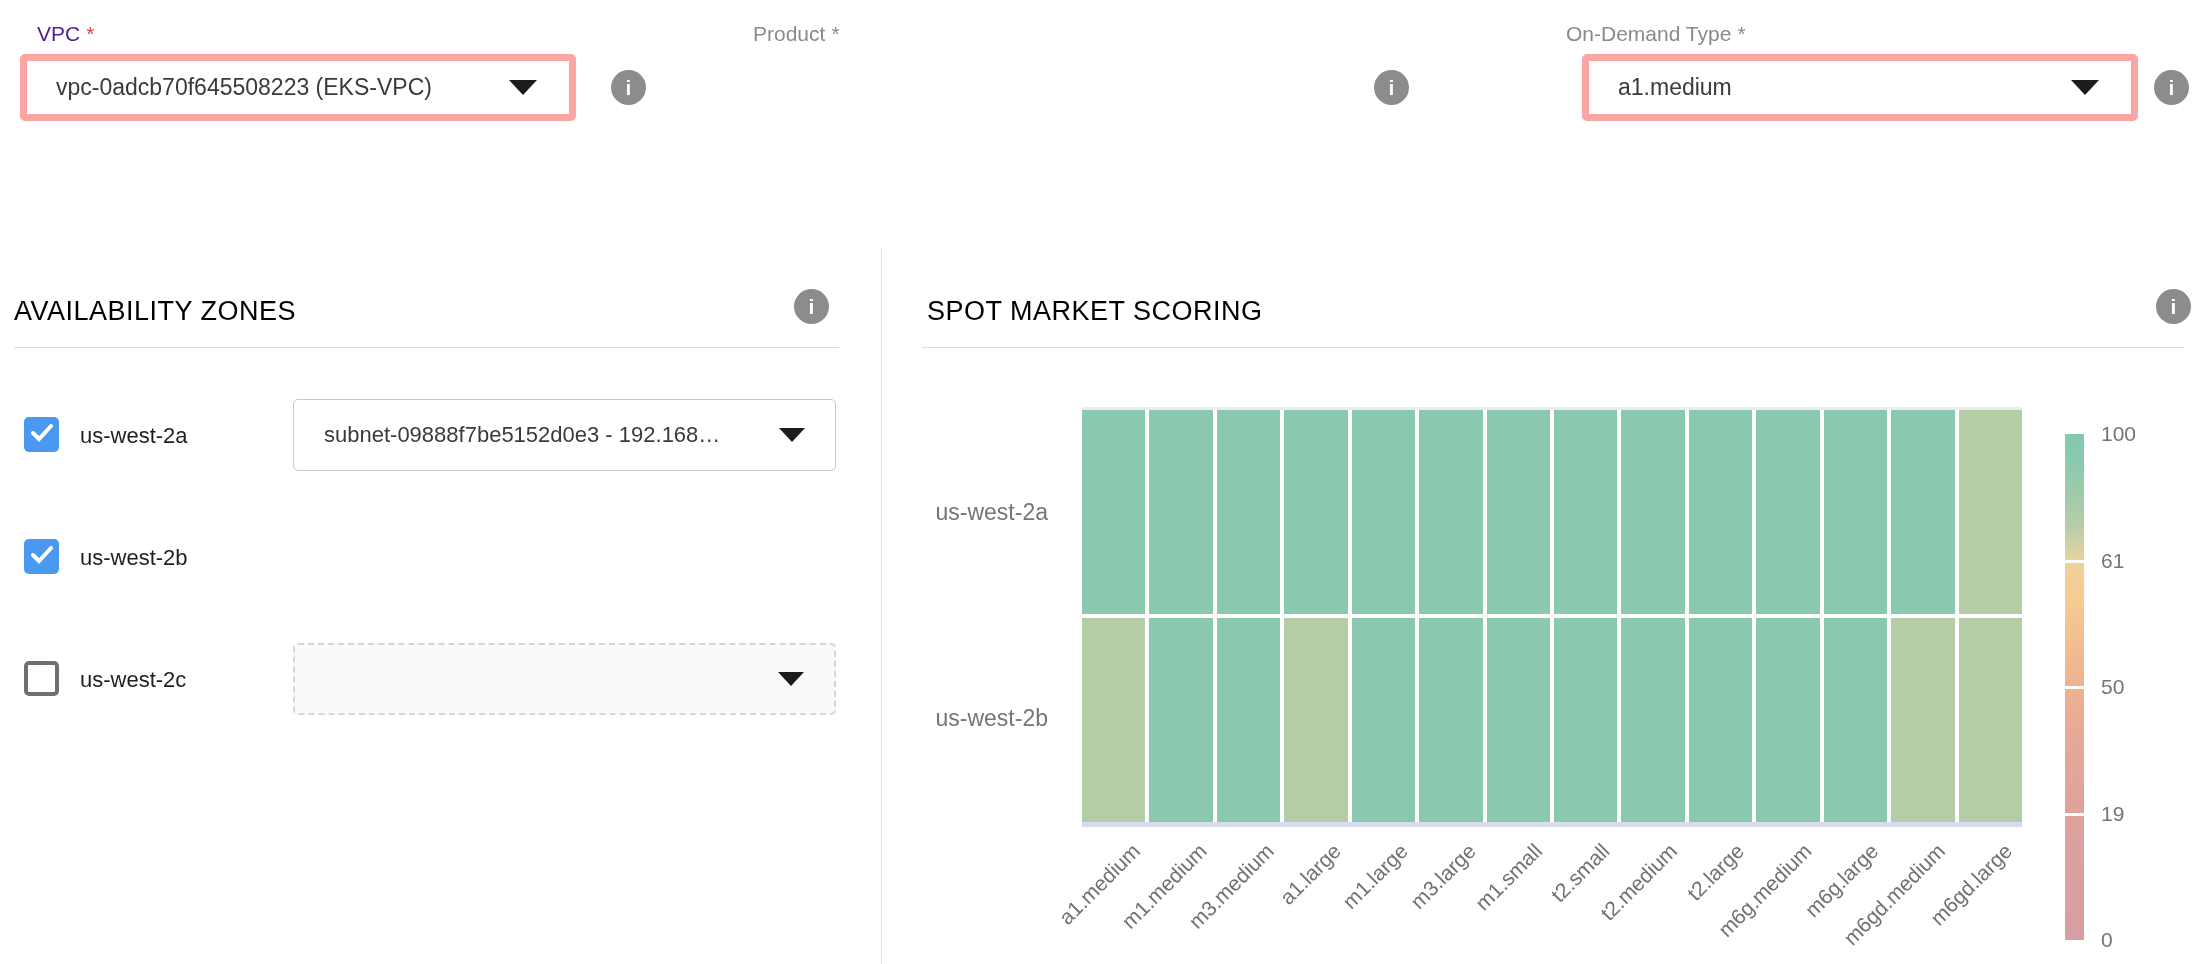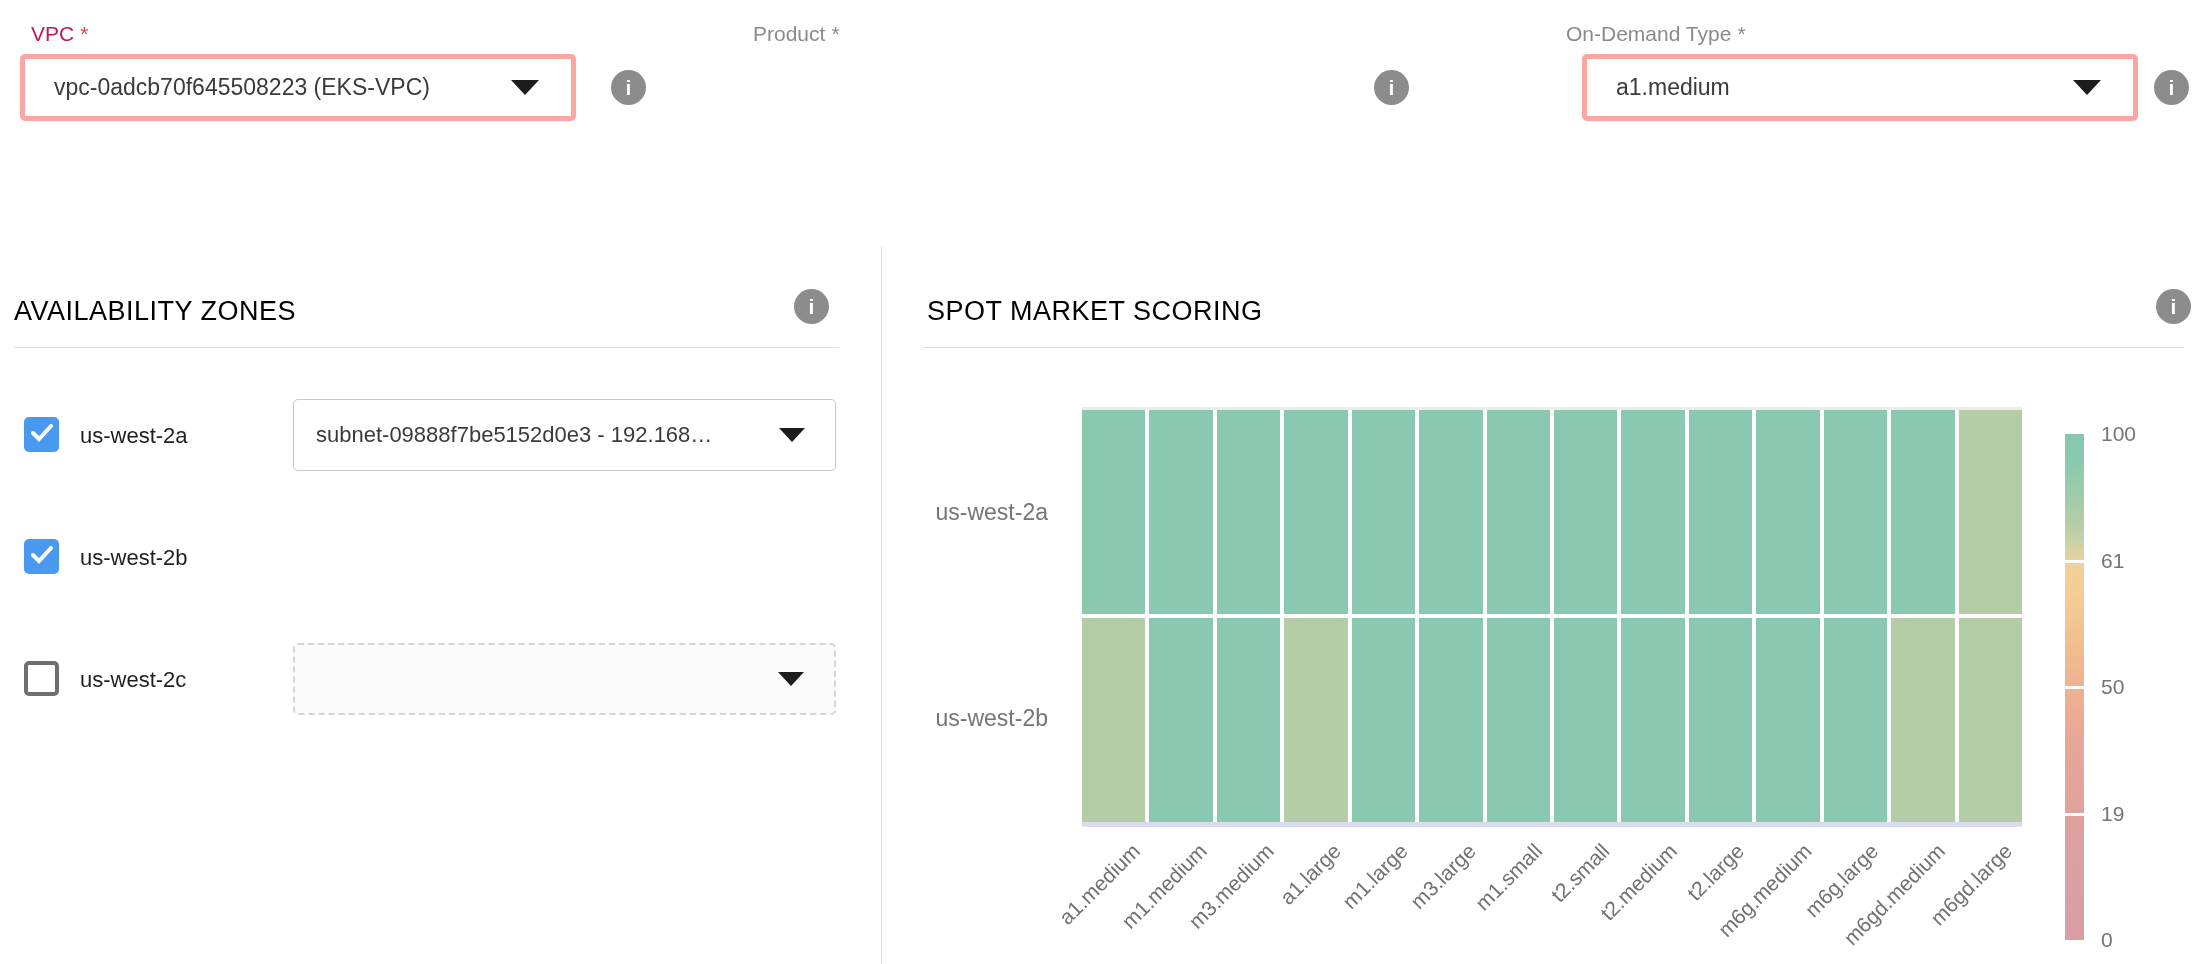--- a/index.html
+++ b/index.html
@@ -3,27 +3,27 @@
 <meta charset="utf-8">
 <style>
   html,body { margin:0; padding:0; background:#fff; }
   * { box-sizing:border-box; }
   .page { position:relative; width:2196px; height:964px; background:#fff; overflow:hidden;
           font-family:"Liberation Sans","DejaVu Sans",sans-serif; }
 
   
   .f-label { position:absolute; top:22px; font-size:21px; color:#8a8a8a; white-space:nowrap; }
   #vpc-label-wrap { left:31px; }
-  #vpc-label-wrap .lbl { color:#be185d; }
+  #vpc-label-wrap .lbl { color:#4c1d95;margin-left:6px; }
   #vpc-label-wrap .req { color:#e8453c; }
   #product-label-wrap { left:753px; }
   #ondemand-label-wrap { left:1566px; }
   .req { margin-left:6px; }
 
-  .f-select { position:absolute; top:54px; height:67px; border:5px solid #fca5a5; border-radius:5px;
+  .f-select { position:absolute; top:54px; height:67px; border:7px solid #fca5a5; border-radius:5px;
               background:#fff; display:flex; align-items:center; padding-left:29px; cursor:pointer; }
   #vpc-select { left:20px; width:556px; }
   #product-select { left:745px; width:612px; }
   #ondemand-select { left:1582px; width:556px; }
   .f-select .val { font-size:23px; color:#3a3a3a; white-space:nowrap; }
   .caret { position:absolute; right:32px; width:0; height:0;
            border-left:14px solid transparent; border-right:14px solid transparent;
            border-top:15px solid #1c1c1c; }
 
   .info-icon { position:absolute; width:35px; height:35px; border-radius:50%; background:#8c8c8c;
@@ -50,21 +50,21 @@
 
   .checkbox { position:absolute; left:0; top:18px; width:35px; height:35px; border-radius:5px; cursor:pointer; }
   .checkbox.checked { background:#4a99f0; }
   .checkbox.unchecked { border:4px solid #6f6f6f; background:#fff; }
   .checkbox svg { display:none; }
   .checkbox.checked svg { display:block; margin:7px auto 0; }
 
   .zone-label { position:absolute; left:56px; top:24px; font-size:22px; color:#1f1f1f; white-space:nowrap; }
 
   .az-select { position:absolute; left:269px; top:0; width:543px; height:72px; border:1px solid #c9c9c9;
-               border-radius:5px; background:#fff; display:flex; align-items:center; padding-left:22px; cursor:pointer; }
+               border-radius:5px; background:#fff; display:flex; align-items:center; padding-left:30px; cursor:pointer; }
   .az-select .val { font-size:22px; color:#3a3a3a; white-space:nowrap; overflow:hidden;
                     text-overflow:ellipsis; max-width:430px; }
   .az-select .caret { right:30px; border-left:13px solid transparent; border-right:13px solid transparent;
                       border-top:14px solid #1c1c1c; }
   .az-select.empty { border:2px dashed #d5d5d5; background:#fafafa; }
 
   
   #hm-topstrip { position:absolute; left:1082px; top:407px; width:940px; height:3px; background:#ececec; }
   #heatmap-grid { position:absolute; left:1082px; top:410px; width:940px; height:412px; display:grid;
                   grid-template-columns:repeat(14,1fr); grid-template-rows:1fr 1fr; gap:4px; }

